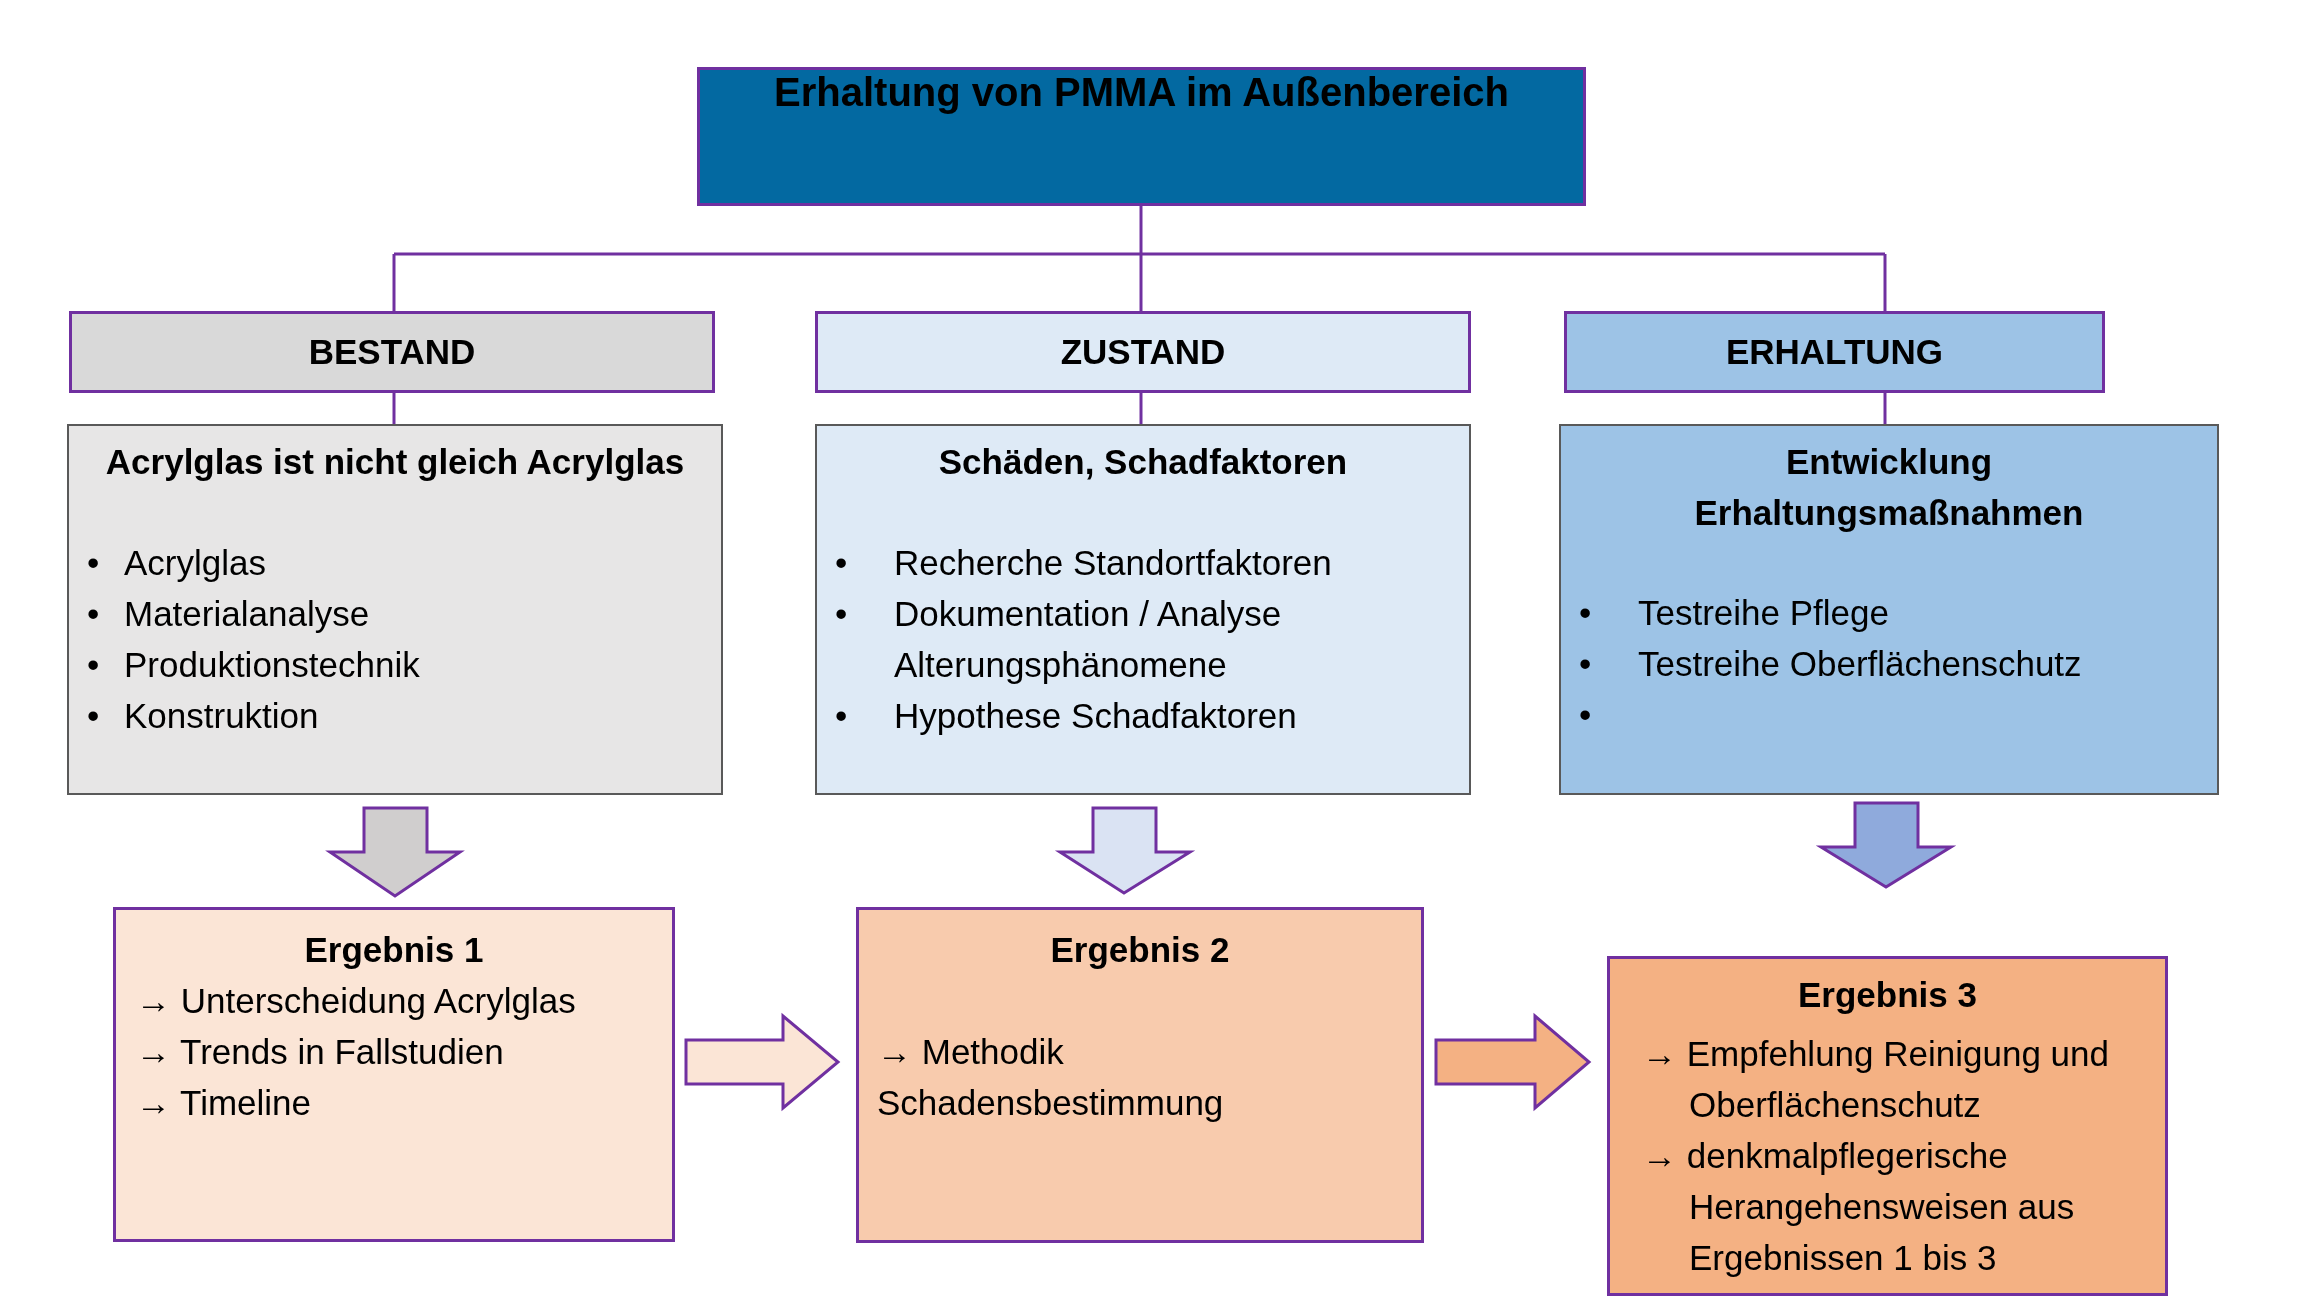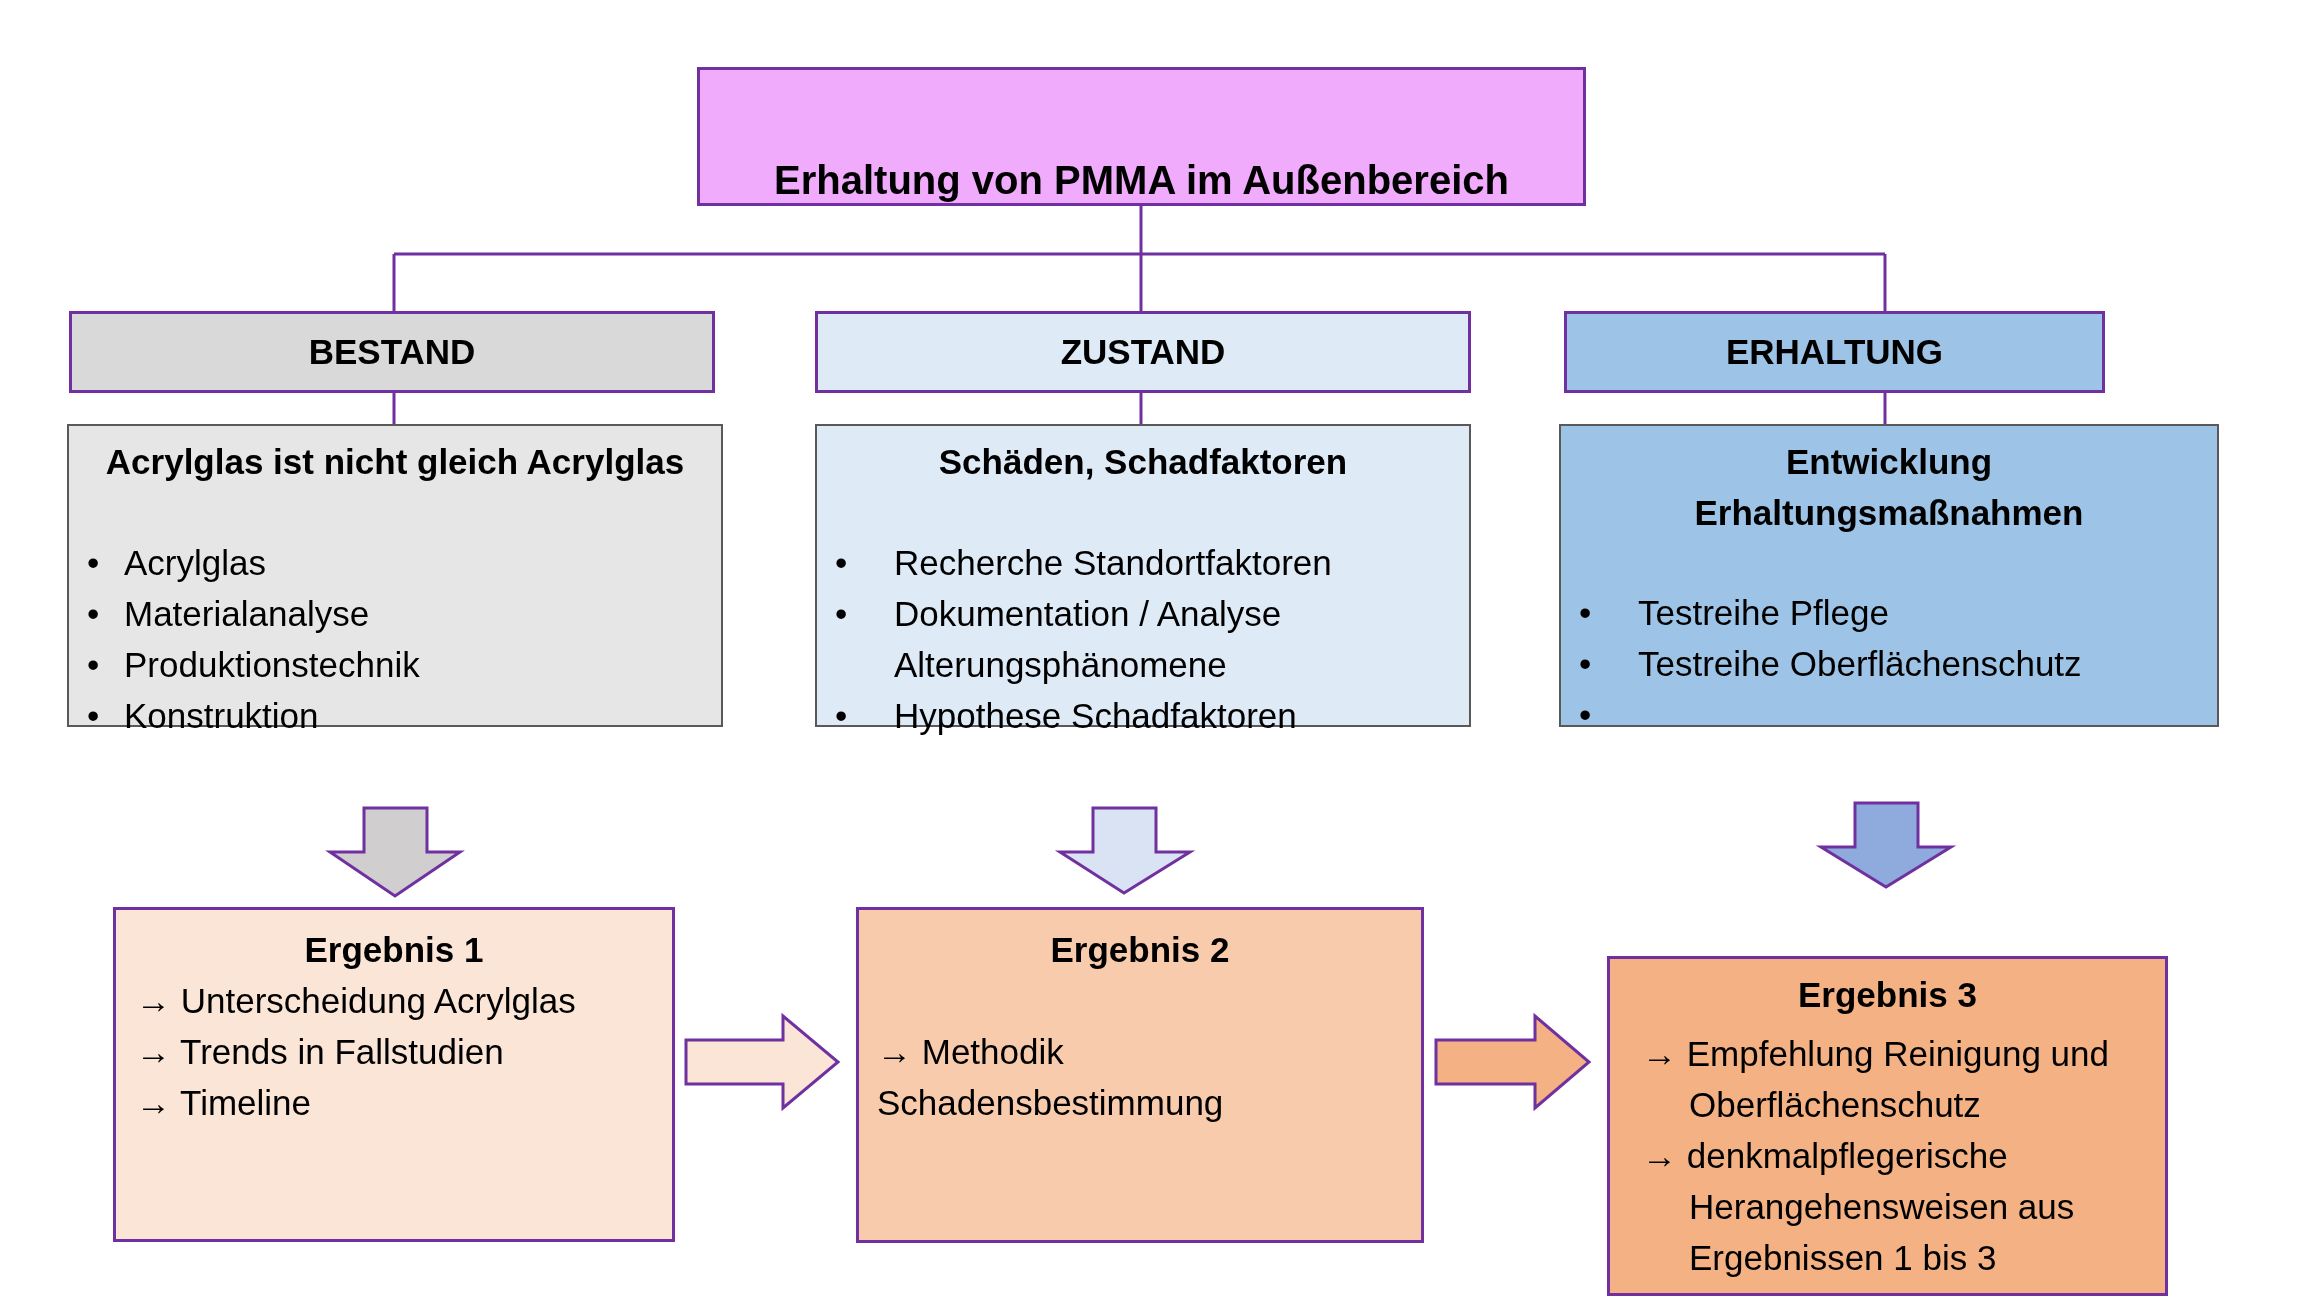--- a/index.html
+++ b/index.html
@@ -1,29 +1,29 @@
 <!DOCTYPE html>
 <html><head>
 <meta charset="utf-8">
 <style>
   html, body { margin:0; padding:0; background:#ffffff; }
   body { width:2312px; height:1302px; position:relative; overflow:hidden;
          font-family:"Liberation Sans", "DejaVu Sans", sans-serif; color:#000; }
   .box { position:absolute; box-sizing:border-box; }
   .purple { border:3px solid #7030A0; }
   .grey-b { border:2px solid #595959; }
-  .title-box { left:697px; top:67px; width:889px; height:139px; background:#f0abfc;
-               display:flex; align-items:flex-end; justify-content:center;
+  .title-box { left:697px; top:67px; width:889px; height:139px; background:#0369a1;
+               display:flex; align-items:flex-start; justify-content:center;
                font-weight:bold; font-size:40px; }
   .cat { top:311px; height:82px; display:flex; align-items:center; justify-content:center;
          font-weight:bold; font-size:35px; }
   .cat1 { left:69px; width:646px; background:#D9D9D9; }
   .cat2 { left:815px; width:656px; background:#DEEAF6; }
   .cat3 { left:1564px; width:541px; background:#9DC3E6; }
-  .content { top:424px; height:303px; font-size:35px; line-height:51px; }
+  .content { top:424px; height:371px; font-size:35px; line-height:51px; }
   .c1 { left:67px; width:656px; background:#E7E6E6; }
   .c2 { left:815px; width:656px; background:#DEEAF6; }
   .c3 { left:1559px; width:660px; background:#9DC3E6; }
   .content .head { font-weight:bold; text-align:center; margin-top:10px; line-height:51px; }
   .content ul { list-style:none; margin:0; padding:0; }
   .content li { position:relative; }
   .content li .dot { position:absolute; }
   .c1 ul { margin-top:50px; }
   .c1 li { padding-left:55px; }
   .c1 li .dot { left:18px; }

